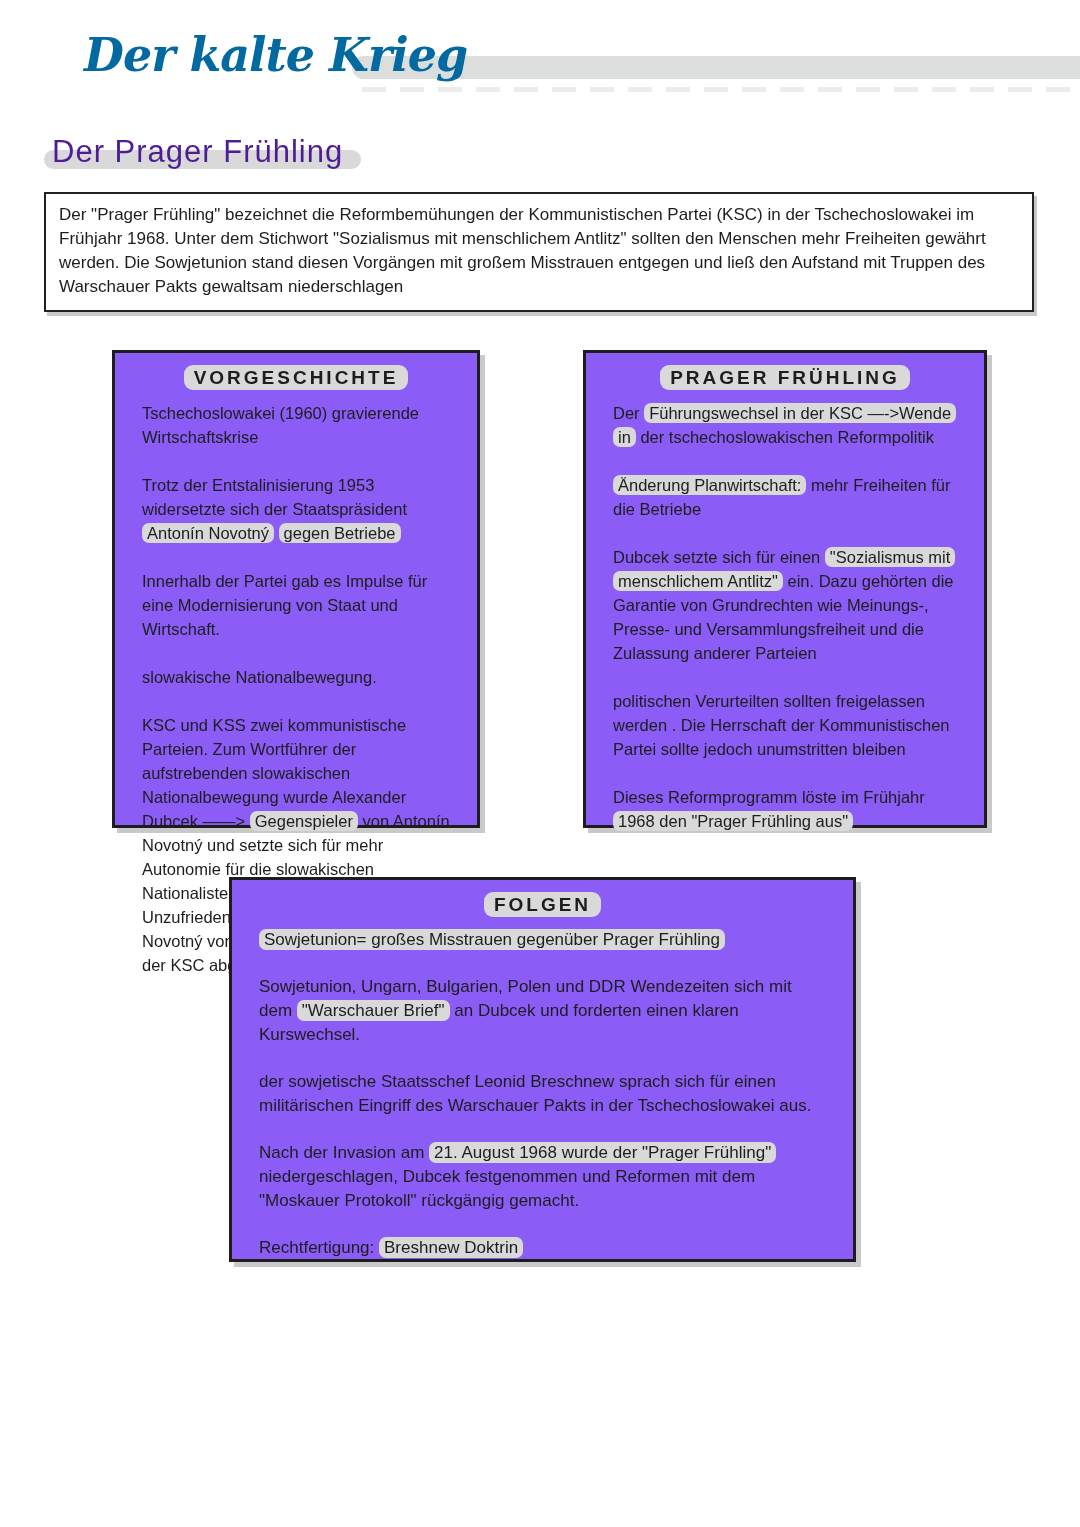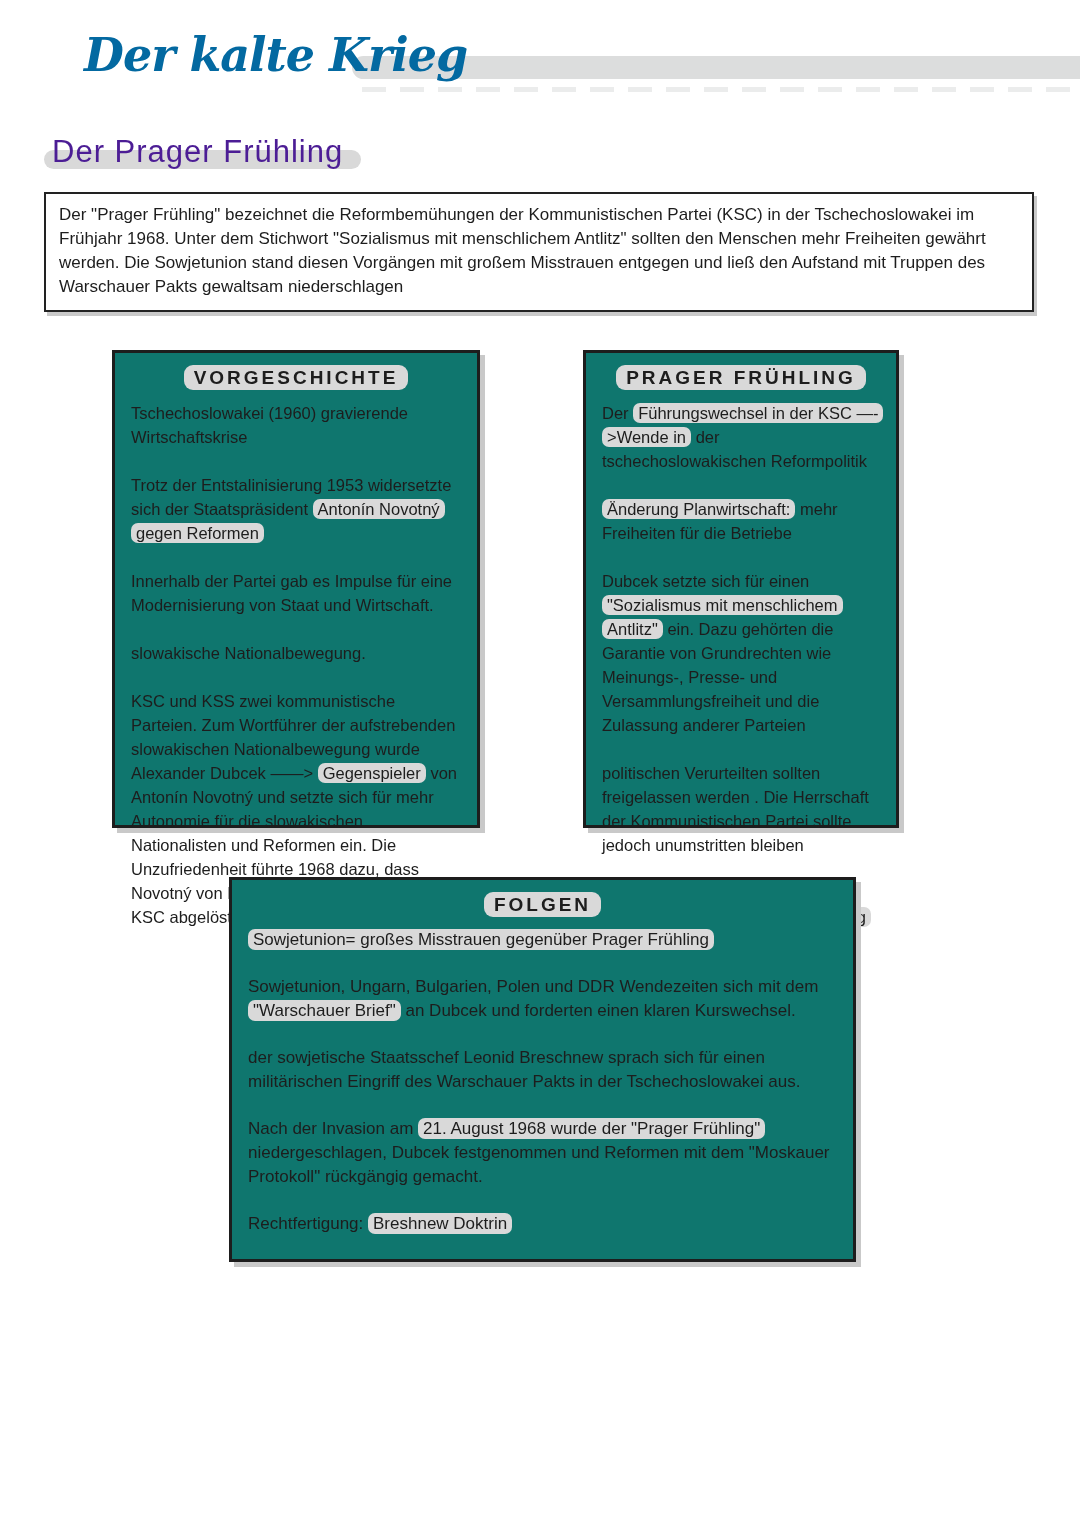--- a/index.html
+++ b/index.html
@@ -87,26 +87,26 @@
     padding: 9px 13px 11px 13px;
     font-size: 17px;
     line-height: 24px;
   }
 
   
   .note-box {
     position: absolute;
     box-sizing: border-box;
     border: 3px solid #1d1d1d;
-    background: #0f766e;
+    background: #8b5cf6;
     box-shadow: 5px 5px 0 #c9c9c9;
-    padding: 10px 16px;
+    padding: 10px 27px;
   }
   .box-vorgeschichte { left: 112px; top: 350px; width: 368px; height: 478px; }
-  .box-prager        { left: 583px; top: 350px; width: 316px; height: 478px; }
+  .box-prager        { left: 583px; top: 350px; width: 404px; height: 478px; }
   .box-folgen        { left: 229px; top: 877px; width: 627px; height: 385px; }
 
   .box-header {
     text-align: center;
     margin: 4px 0 12px 0;
     font-size: 19px;
     font-weight: bold;
     letter-spacing: 3px;
     white-space: nowrap;
   }
@@ -150,21 +150,21 @@
 <div class="intro-box">
   <span>Der "Prager Frühling" bezeichnet die Reformbemühungen der Kommunistischen Partei (KSC) in der Tschechoslowakei im Frühjahr 1968. Unter dem Stichwort "Sozialismus mit menschlichem Antlitz" sollten den Menschen mehr Freiheiten gewährt werden. Die Sowjetunion stand diesen Vorgängen mit großem Misstrauen entgegen und ließ den Aufstand mit Truppen des Warschauer Pakts gewaltsam niederschlagen</span>
 </div>
 
 <div class="note-box box-vorgeschichte">
   <div class="box-header">
     <mark>VORGESCHICHTE</mark>
   </div>
   <div class="note-body">
       <p class="para"><span>Tschechoslowakei (1960) gravierende Wirtschaftskrise</span></p>
-      <p class="para"><span>Trotz der Entstalinisierung 1953 widersetzte sich der Staatspräsident </span><mark>Antonín Novotný</mark><span> </span><mark>gegen Reformen</mark></p>
+      <p class="para"><span>Trotz der Entstalinisierung 1953 widersetzte sich der Staatspräsident </span><mark>Antonín Novotný</mark><span> </span><mark>gegen Betriebe</mark></p>
       <p class="para"><span>Innerhalb der Partei gab es Impulse für eine Modernisierung von Staat und Wirtschaft.</span></p>
       <p class="para"><span>slowakische Nationalbewegung.</span></p>
       <p class="para"><span>KSC und KSS zwei kommunistische Parteien. Zum Wortführer der aufstrebenden slowakischen Nationalbewegung wurde Alexander Dubcek ——&gt; </span><mark>Gegenspieler</mark><span> von Antonín Novotný und setzte sich für mehr Autonomie für die slowakischen Nationalisten und Reformen ein. Die Unzufriedenheit führte 1968 dazu, dass Novotný von Dubcek als Generalsekretär der KSC abgelöst wurde</span></p>
     </div>
 </div>
 
 <div class="note-box box-prager">
   <div class="box-header">
     <mark>PRAGER FRÜHLING</mark>
   </div>

